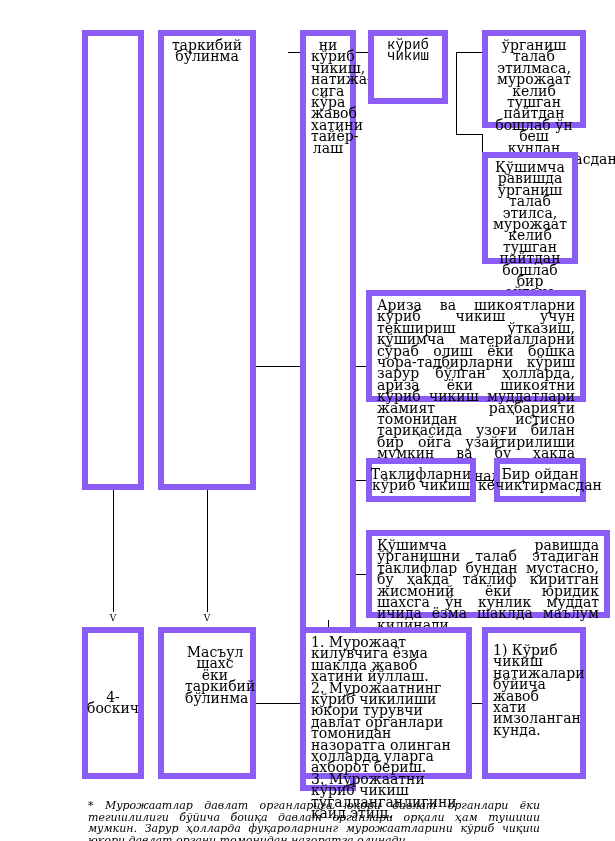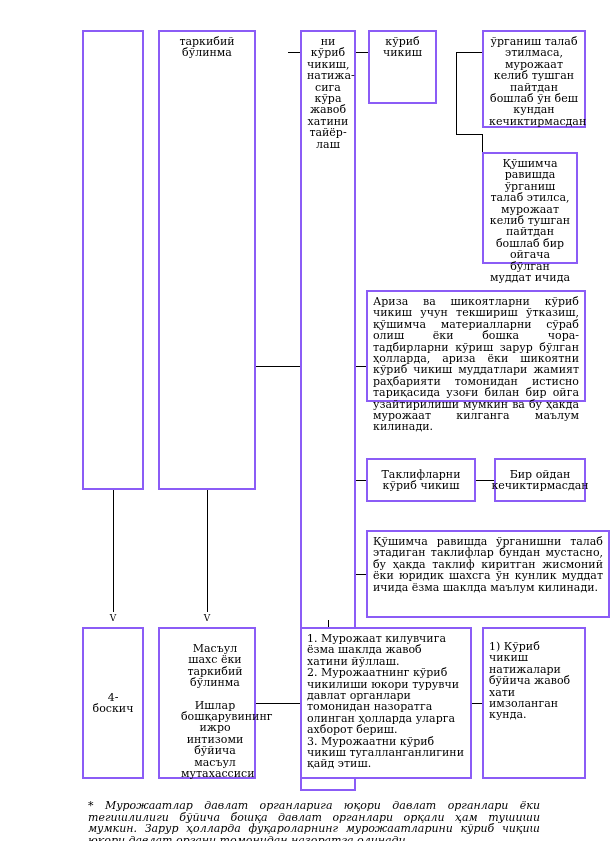--- a/index.html
+++ b/index.html
@@ -14,24 +14,24 @@
   }
   #page {
     position: relative;
     width: 615px;
     height: 841px;
     background: #ffffff;
     overflow: hidden;
   }
   .box {
     position: absolute;
-    border: 2px solid #8b5cf6;
+    border: 6px solid #8b5cf6;
     background: #ffffff;
     box-sizing: border-box;
-    font-size: 11px;
+    font-size: 14px;
     line-height: 11.4px;
     color: #000;
   }
   .box .inner {
     padding: 4px 5px;
   }
   .center { text-align: center; }
   .just   { text-align: justify; }
   .left   { text-align: left; }
 
@@ -85,21 +85,21 @@
   </div>
 
   <div class="box" style="left:158px; top:30px; width:98px; height:460px;">
     <div class="inner center">таркибий бўлинма</div>
   </div>
 
   <div class="box" style="left:300px; top:30px; width:56px; height:761px;">
     <div class="inner center">ни кўриб чикиш, натижа-сига кўра жавоб хатини тайёр-лаш</div>
   </div>
 
-  <div class="box" style="left:368px; top:30px; width:69px; height:74px;">
+  <div class="box" style="left:368px; top:30px; width:80px; height:74px;font-family:Liberation Mono, monospace;">
     <div class="inner center">кўриб чикиш</div>
   </div>
 
   <div class="box" style="left:482px; top:30px; width:104px; height:98px;">
     <div class="inner center">ўрганиш талаб этилмаса, мурожаат келиб тушган пайтдан бошлаб ўн беш кундан кечиктирмасдан</div>
   </div>
 
   <div class="box" style="left:482px; top:152px; width:96px; height:112px;">
     <div class="inner center">Қўшимча равишда ўрганиш талаб этилса, мурожаат келиб тушган пайтдан бошлаб бир ойгача бўлган муддат ичида</div>
   </div>
@@ -121,21 +121,20 @@
   </div>
 
   <div class="box" style="left:82px; top:627px; width:62px; height:152px;">
     <div class="inner center vcenter">4-боскич</div>
   </div>
 
   <div class="box" style="left:158px; top:627px; width:98px; height:152px;padding-left:16px;">
     <div class="inner center" style="padding-top:14px;">
       <p>Масъул шахс ёки таркибий бўлинма</p>
       <p style="height:11px;">&nbsp;</p>
-      <p>Ишлар бошқарувининг ижро интизоми бўйича масъул мутахассиси</p>
     </div>
   </div>
 
   <div class="box" style="left:300px; top:627px; width:172px; height:152px;">
     <div class="inner left">
       <p>1. Мурожаат килувчига ёзма шаклда жавоб хатини йўллаш.</p>
       <p>2. Мурожаатнинг кўриб чикилиши юкори турувчи давлат органлари томонидан назоратга олинган ҳолларда уларга ахборот бериш.</p>
       <p>3. Мурожаатни кўриб чикиш тугалланганлигини қайд этиш.</p>
     </div>
   </div>

